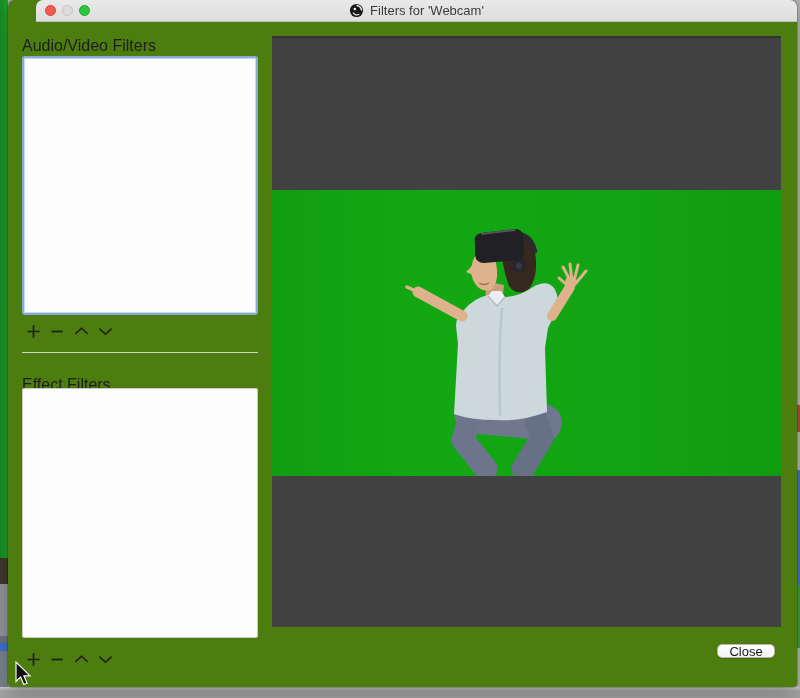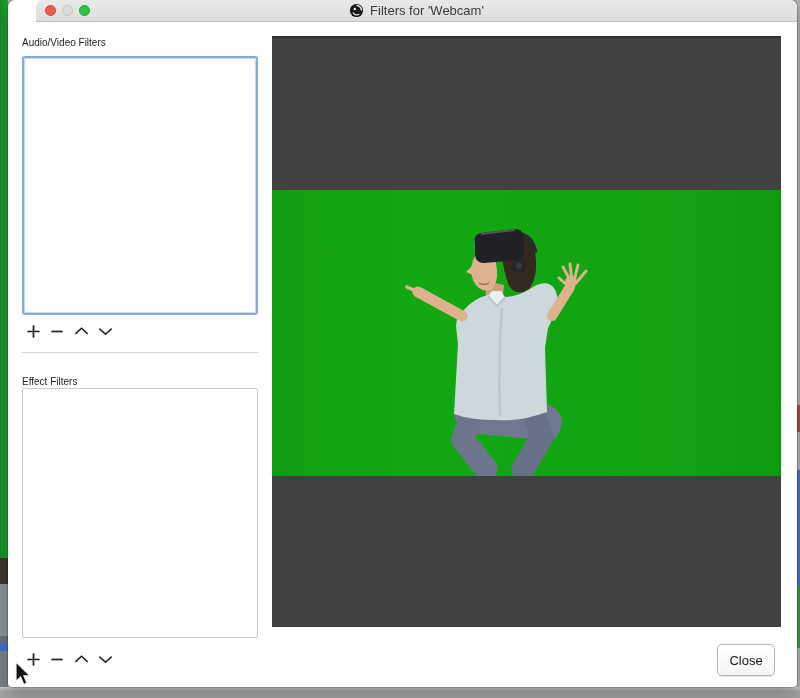--- a/index.html
+++ b/index.html
@@ -11,40 +11,40 @@
   
   .desk-left { position:absolute; left:0; top:0; width:8px; height:687px; }
   .desk-left .seg { position:absolute; left:0; width:8px; }
   .desk-bottom { position:absolute; left:0; top:687px; width:800px; height:11px;
     background: linear-gradient(#d0d0d0, #a8a8a8 35%, #a2a2a2); }
   .edge-art { position:absolute; width:3px; right:0; }
 
   
   .window {
     position:absolute; left:8px; top:0; width:789px; height:687px;
-    background:#ffffff; border-radius:7px 7px 4px 4px;
+    background:#4d7c0f; border-radius:7px 7px 4px 4px;
     box-shadow: 0 0 0 1px rgba(0,0,0,.18), 0 8px 20px rgba(0,0,0,.25);
     padding-left: 28px;
   }
   .titlebar {
     position:relative; height:22px;
     background:linear-gradient(#e9e9e9,#dddddd);
     border-bottom:1px solid #c0c0c0; border-radius:7px 7px 0 0;
     display:flex; align-items:center; justify-content:center;
   }
   .lights { position:absolute; left:9px; top:5px; display:flex; gap:6px; }
   .light { width:11px; height:11px; border-radius:50%; }
   .light.red   { background:#f2594f; border:.5px solid #d9453c; }
   .light.gray  { background:#dcdcdc; border:.5px solid #c3c3c3; }
   .light.green { background:#2dc63f; border:.5px solid #1fa82f; }
   .titlegroup { display:flex; align-items:center; gap:6px; }
   .title-text { font-size:13px; color:#3b3b3b; }
 
   
-  .panel-label { position:absolute; left:14px; font-size:10px; color:#1e1e1e; }
+  .panel-label { position:absolute; left:14px; font-size:16px; color:#1e1e1e; }
   .label-av { top:37px; }
   .label-fx { top:376px; }
   .listbox {
     position:absolute; left:14px; width:236px; background:#fdfdfe;
   }
   .listbox.focused {
     top:56px; height:259px;
     border:2px solid #87abd7; border-radius:3px;
     box-shadow: inset 0 0 0 1px #c8daef;
   }
@@ -64,21 +64,21 @@
     background:#414141; border-top:2px solid #323232; overflow:hidden;
   }
   .chroma-band {
     position:absolute; left:0; top:152px; width:509px; height:286px;
     background: linear-gradient(90deg, #109e10, #13a813 30%, #12a312 70%, #0f9c0f);
   }
   .person-svg { position:absolute; left:130px; top:36px; }
 
   
   .close-btn {
-    position:absolute; left:709px; top:644px; width:58px; height:32px;
+    position:absolute; left:709px; top:644px; width:58px; height:14px;
     background:linear-gradient(#ffffff,#f4f4f4);
     border:1px solid #b7b7b7; border-radius:5px;
     font-size:13px; color:#161616; font-family:"Liberation Sans",sans-serif;
     display:flex; align-items:center; justify-content:center;
     box-shadow:0 .5px 1px rgba(0,0,0,.12);
   }
   .cursor { position:absolute; left:15px; top:661px; z-index:50; }
 </style>
 </head>
 <body>

